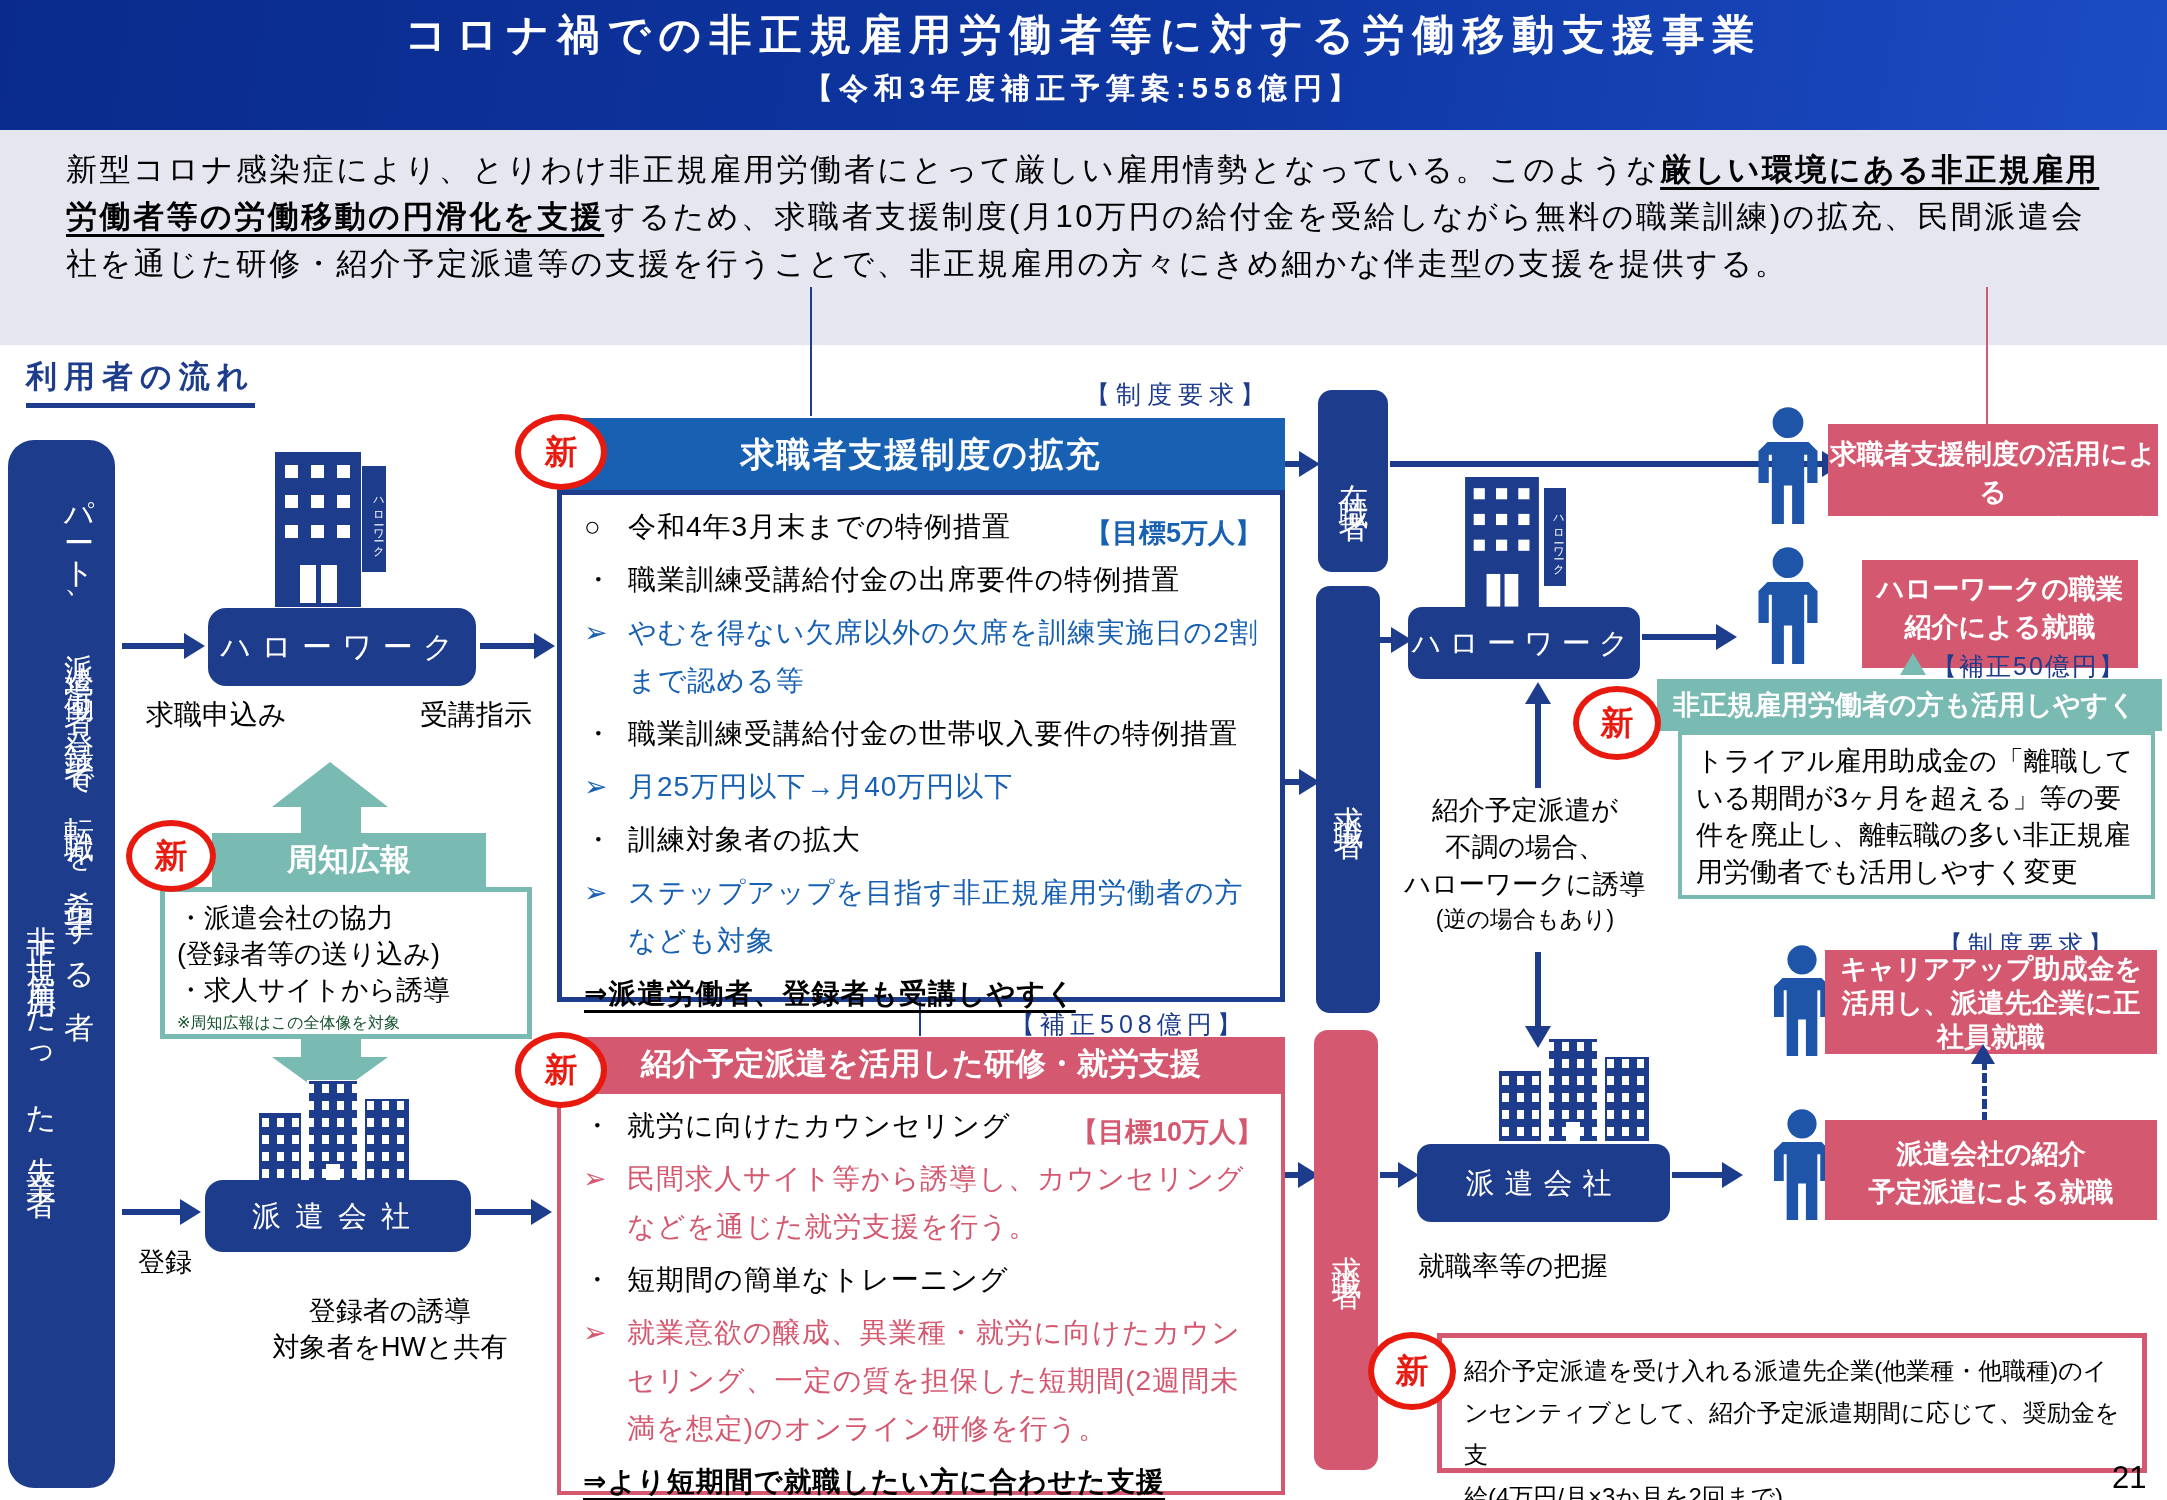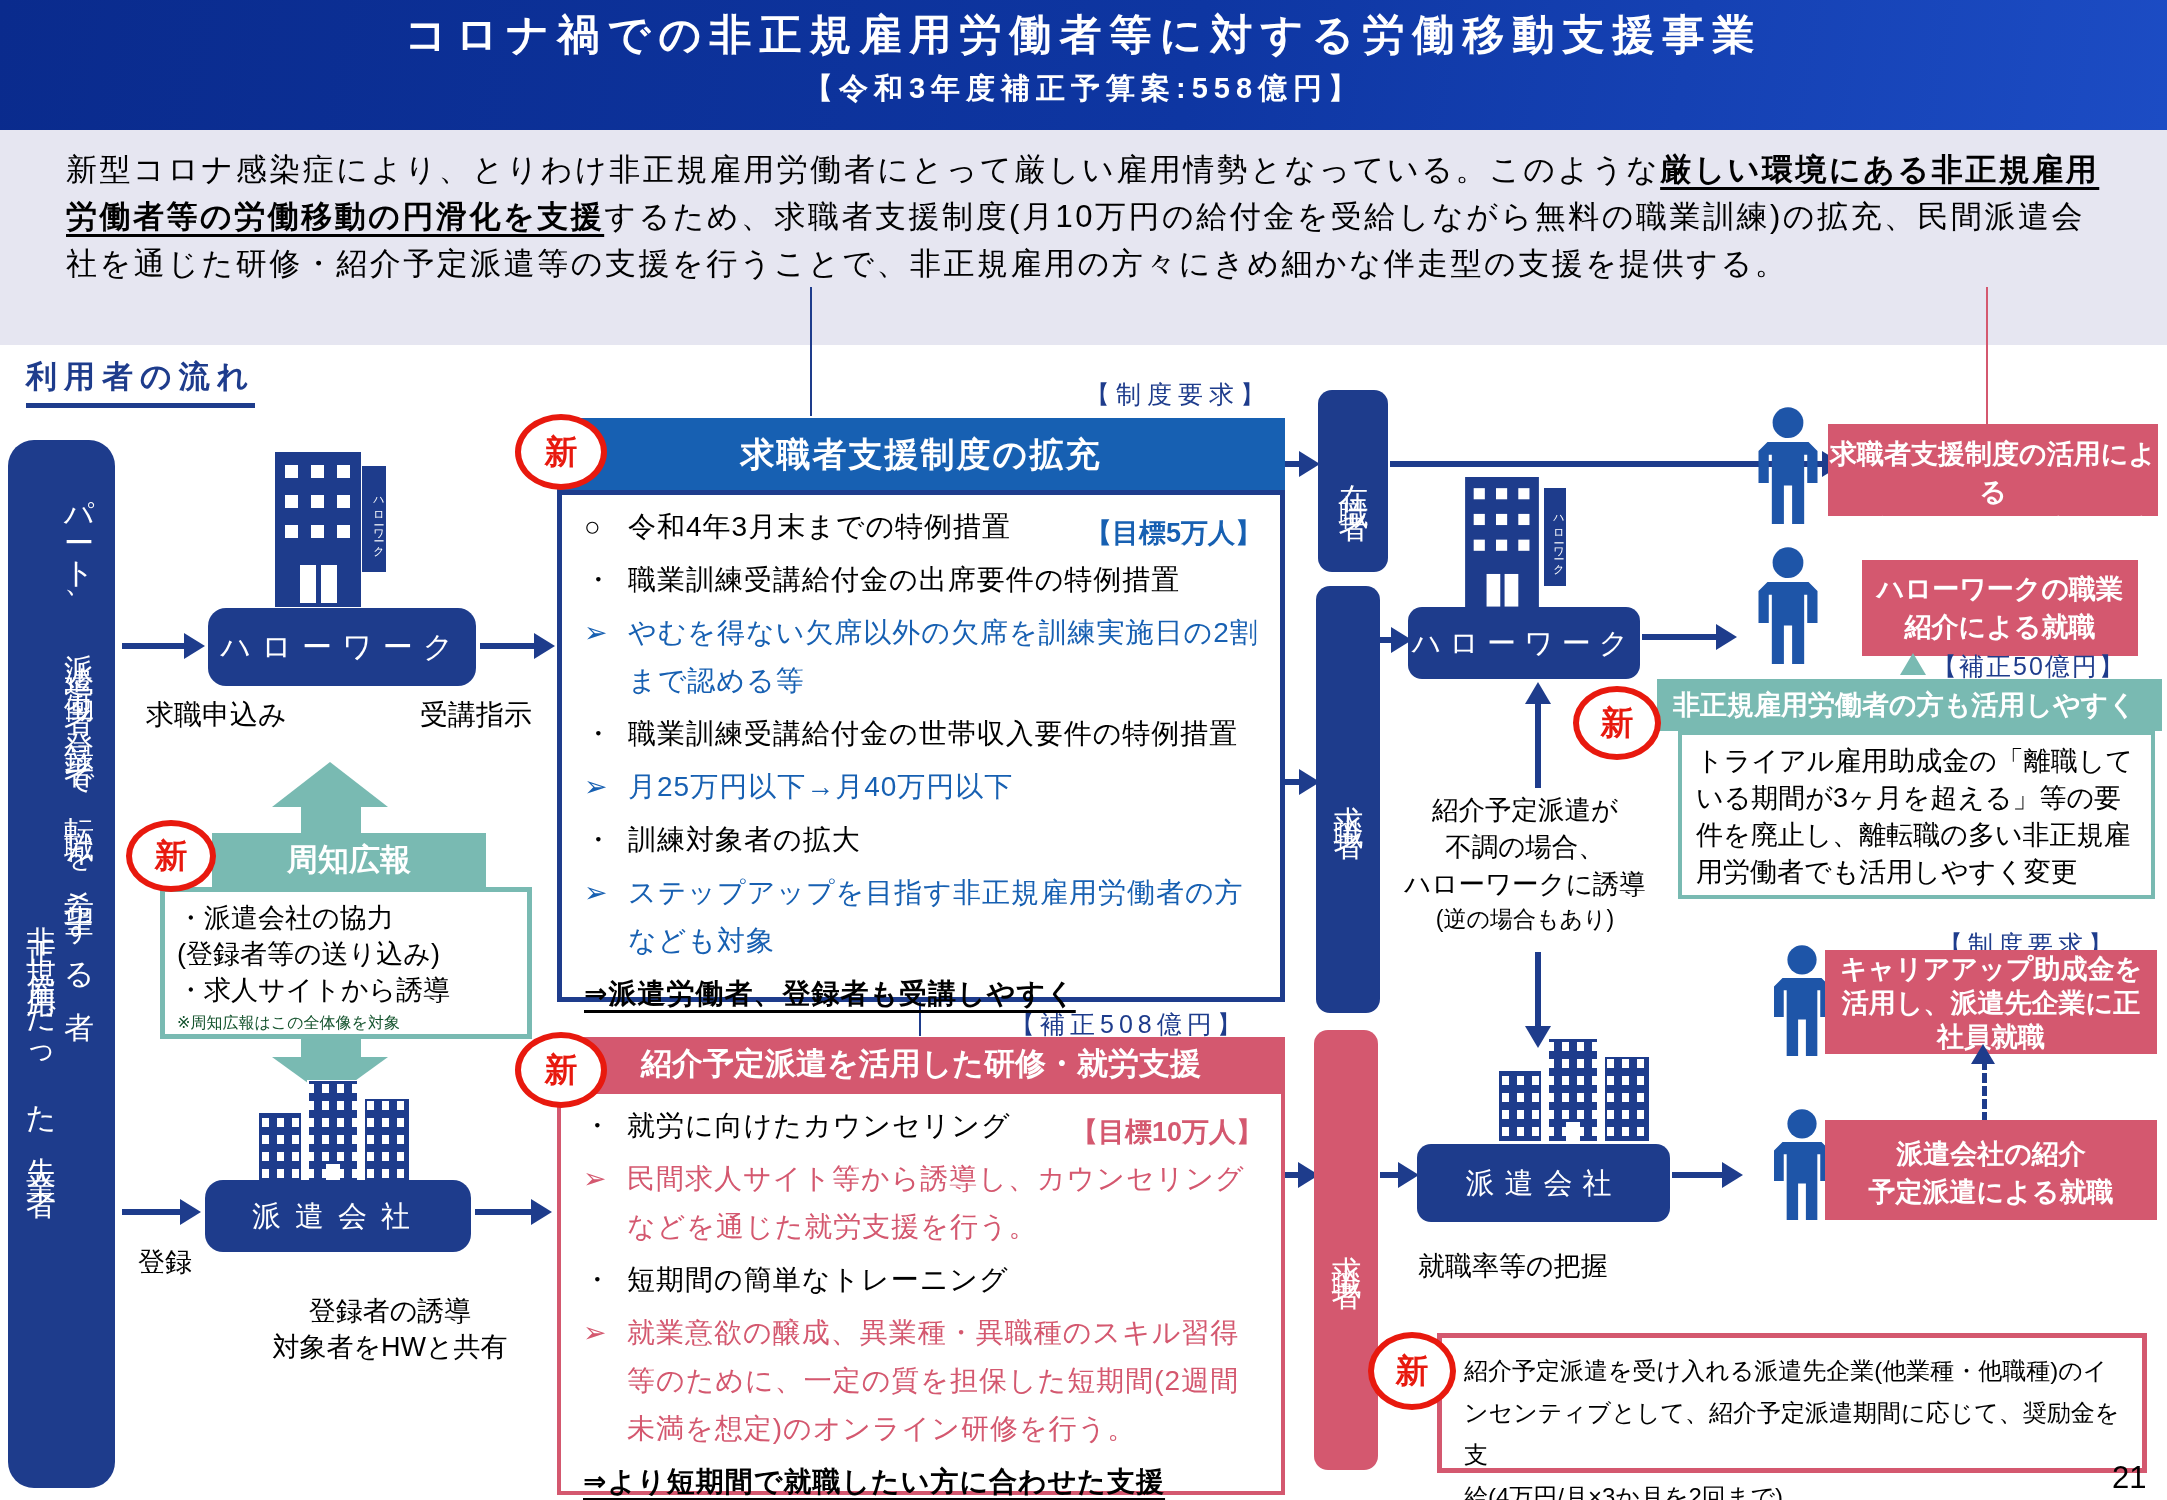--- a/index.html
+++ b/index.html
@@ -215,21 +215,21 @@
         <div class="prow">
           <span class="pm accent">➢</span>
           <span class="pt accent">民間求人サイト等から誘導し、カウンセリングなどを通じた就労支援を行う。</span>
         </div>
         <div class="prow">
           <span class="pm">・</span>
           <span class="pt">短期間の簡単なトレーニング</span>
         </div>
         <div class="prow">
           <span class="pm accent">➢</span>
-          <span class="pt accent">就業意欲の醸成、異業種・異職種のスキル習得等のために、一定の質を担保した短期間(2週間未満を想定)のオンライン研修を行う。</span>
+          <span class="pt accent">就業意欲の醸成、異業種・就労に向けたカウンセリング、一定の質を担保した短期間(2週間未満を想定)のオンライン研修を行う。</span>
         </div>
       </div>
     <div class="conclusion">⇒より短期間で就職したい方に合わせた支援</div>
   </div>
 
   <div class="hbar" style="left:1285px;top:461px;width:16px;"></div>
   <div class="hhead" style="left:1299px;top:451px;"></div>
   <div class="abs navybox" style="left:1318px;top:390px;width:70px;height:182px;border-radius:14px;display:flex;align-items:center;justify-content:center;">
     <div class="vtext" style="font-size:30px;letter-spacing:14px;">在職者</div>
   </div>
@@ -281,21 +281,21 @@
 
   <svg class="abs" style="left:1748px;top:406px;" width="80" height="118" viewBox="0 0 30 46">
       <use href="#person-g"></use>
     </svg>
   <div class="pinkbox pre" style="left:1828px;top:424px;width:330px;height:92px;padding-top:11px;">求職者支援制度の活用による
 在職中のステップアップ</div>
 
   <svg class="abs" style="left:1748px;top:546px;" width="80" height="118" viewBox="0 0 30 46">
       <use href="#person-g"></use>
     </svg>
-  <div class="pinkbox pre" style="left:1862px;top:560px;width:276px;height:96px;padding-top:10px;">ハローワークの職業
+  <div class="pinkbox pre" style="left:1862px;top:560px;width:276px;height:108px;padding-top:10px;">ハローワークの職業
 紹介による就職</div>
 
   <div class="abs" style="left:1900px;top:653px;width:0;height:0;border-bottom:22px solid var(--teal);border-left:13px solid transparent;border-right:13px solid transparent;"></div>
   <div class="tag" style="left:1932px;top:650px;letter-spacing:2px;">【補正50億円】</div>
 
   <div class="badge" style="left:1573px;top:686px;width:88px;height:74px;">新</div>
   <div class="tealtitle" style="left:1657px;top:679px;width:505px;height:52px;line-height:52px;padding-left:16px;">非正規雇用労働者の方も活用しやすく</div>
   <div class="tealbody pre" style="left:1678px;top:731px;width:477px;height:168px;">トライアル雇用助成金の「離職して
 いる期間が3ヶ月を超える」等の要
 件を廃止し、離転職の多い非正規雇

